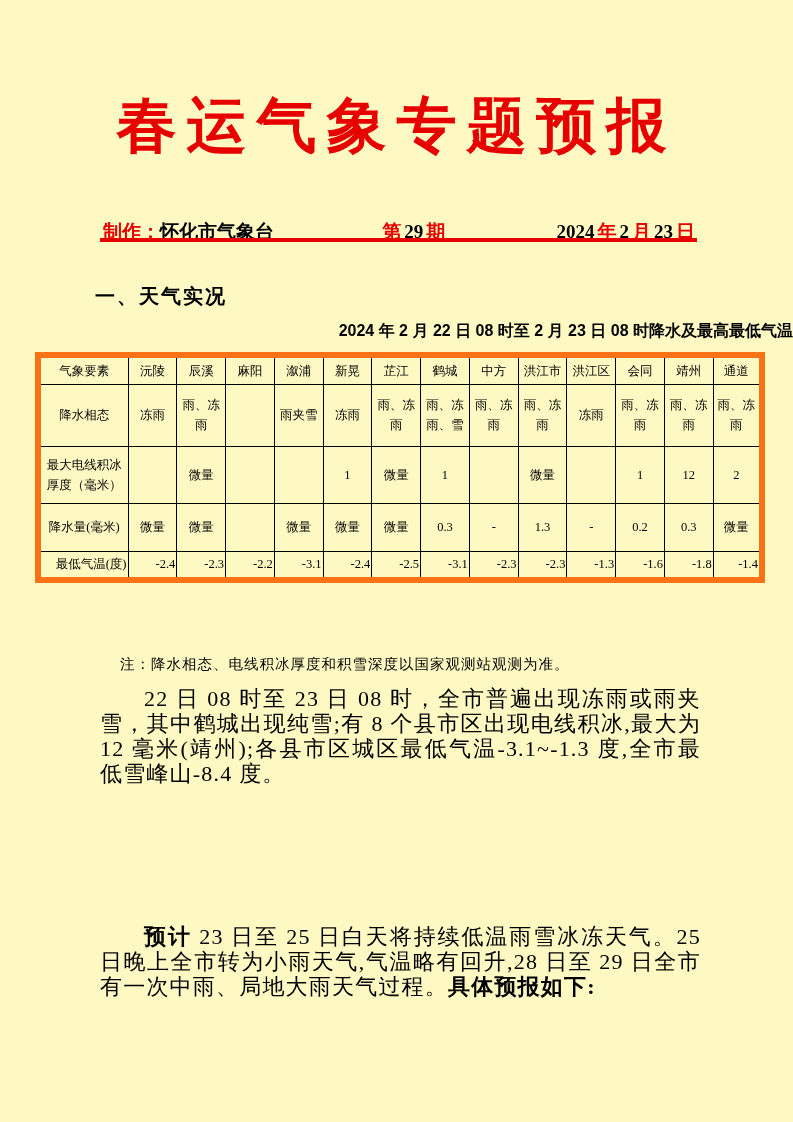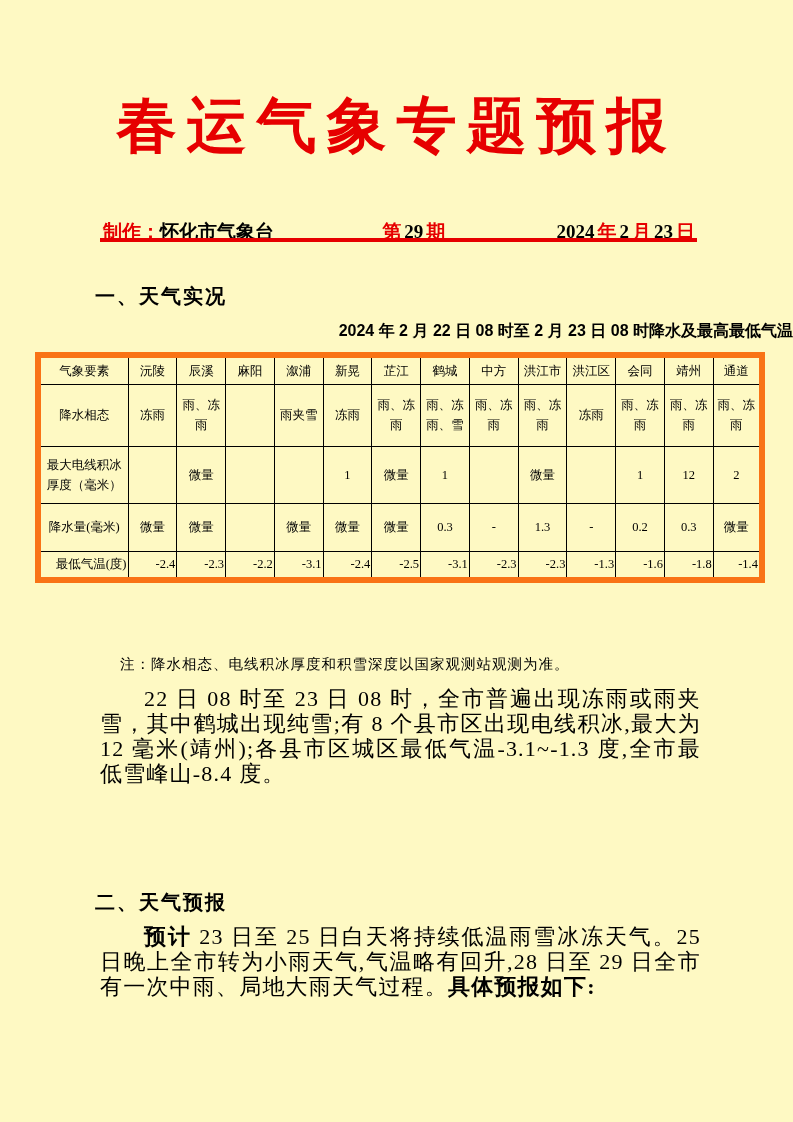--- a/index.html
+++ b/index.html
@@ -179,17 +179,16 @@
           <td>-1.8</td>
           <td>-1.4</td>
         </tr>
       </tbody>
   </table>
 
   <div class="note">注：降水相态、电线积冰厚度和积雪深度以国家观测站观测为准。</div>
 
   <div class="body-para para1">22 日 08 时至 23 日 08 时，全市普遍出现冻雨或雨夹雪，其中鹤城出现纯雪;有 8 个县市区出现电线积冰,最大为 12 毫米(靖州);各县市区城区最低气温-3.1~-1.3 度,全市最低雪峰山-8.4 度。</div>
 
-  <div class="sec-heading sec2">二、天气预报</div>
 
   <div class="body-para para2"><span class="b">预计</span><span> 23 日至 25 日白天将持续低温雨雪冰冻天气。25 日晚上全市转为小雨天气,气温略有回升,28 日至 29 日全市有一次中雨、局地大雨天气过程。</span><span class="b">具体预报如下:</span></div>
 
 </div>
 
 </body></html>

